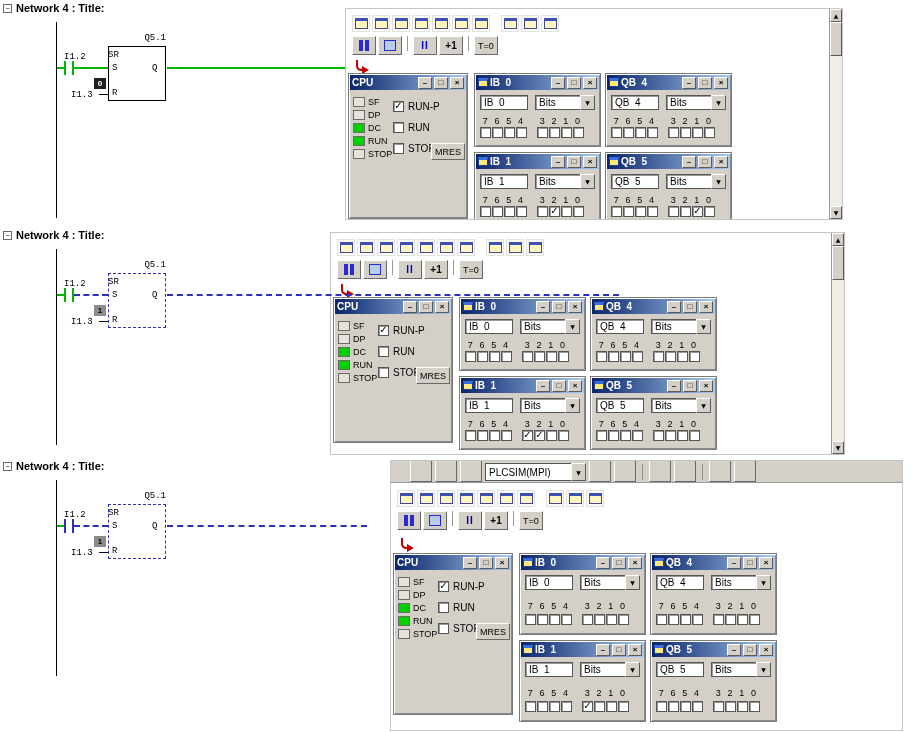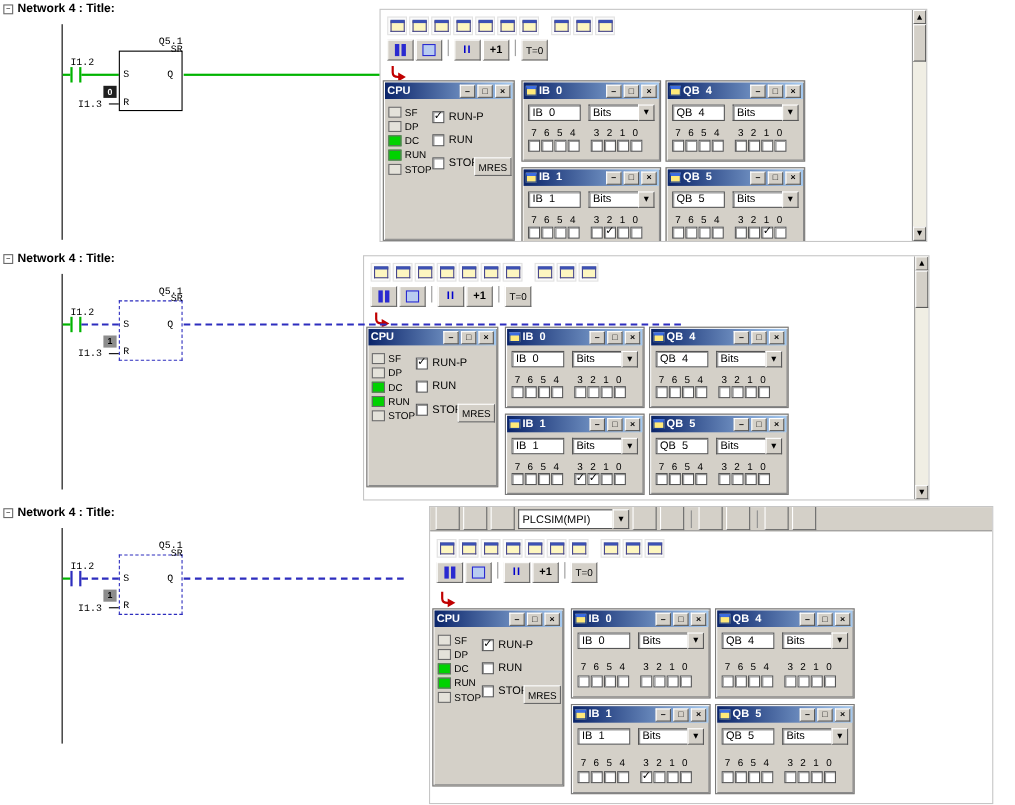--- a/index.html
+++ b/index.html
@@ -21,21 +21,21 @@
 .rail{position:absolute;left:56px;top:22px;width:1px;height:196px;background:#000}
 .lbl{position:absolute;font:9px "Liberation Mono",monospace;white-space:pre;color:#000}
 .contact-lbl{left:64px;top:52px}
 .wire{position:absolute;height:0;border-top:2px solid var(--green)}
 .seg-a{left:57px;top:67px;width:7px}
 .cbar{position:absolute;top:61px;width:2px;height:14px;background:var(--green)}
 .b1{left:64px}.b2{left:72px}
 .seg-b{left:74px;top:67px;width:34px}
 .sr-box{position:absolute;left:108px;top:46px;width:58px;height:55px;border:1px solid #000}
 .box-name{left:108px;top:33px;width:58px;text-align:right}
-.box-type{left:108px;top:40px;width:58px;text-align:right}
+.box-type{left:108px;top:50px;width:58px;text-align:left}
 .pin-s{left:112px;top:63px}
 .pin-r{left:112px;top:88px}
 .pin-q{left:152px;top:63px}
 .r-operand{left:71px;top:90px}
 .badge{position:absolute;left:94px;top:78px;width:12px;height:11px;display:flex;align-items:center;justify-content:center;font:bold 8px "Liberation Sans",sans-serif}
 .seg-r{left:99px;top:94px;width:9px;border-top:1px solid #000}
 .seg-q{left:167px;top:67px;width:178px}
 #panels-host>.panel:nth-of-type(1) .badge{background:#1f1f1f;color:#fff}
 #panels-host>.panel:nth-of-type(2) .badge,
 #panels-host>.panel:nth-of-type(3) .badge{background:#8c8c8c;color:#000}
@@ -47,21 +47,21 @@
 #panels-host>.panel:nth-of-type(3) .seg-q{width:200px}
 #panels-host>.panel:nth-of-type(3) .cbar{background:var(--blue)}
 
 
 .sim{position:absolute;background:#fff;border:1px solid #c6c6c6;overflow:hidden;z-index:1}
 #panels-host>.panel:nth-of-type(1) .sim{left:345px;top:8px;width:498px;height:212px}
 #panels-host>.panel:nth-of-type(2) .sim{left:330px;top:5px;width:515px;height:223px}
 #panels-host>.panel:nth-of-type(3) .sim{left:390px;top:2px;width:513px;height:271px}
 
 
-.strip{display:none;position:absolute;left:0;top:0;right:0;height:22px;background:var(--face);border-bottom:1px solid #9a9a9a;overflow:hidden;align-items:flex-start;gap:3px;padding:2px 5px 0 5px}
+.strip{display:none;position:absolute;left:0;top:0;right:0;height:22px;background:var(--face);border-bottom:1px solid #9a9a9a;overflow:hidden;align-items:flex-start;gap:3px;padding:2px 5px 0 19px}
 #panels-host>.panel:nth-of-type(3) .strip{display:flex}
 .sbtn{width:22px;height:24px;margin-top:-5px;background:var(--face);border:1px solid;border-color:#fff #696969 #696969 #fff;flex:0 0 auto}
 .ssep{width:1px;height:16px;background:#8e8e8e;margin:1px 3px 0 3px;flex:0 0 auto}
 .scombo{display:flex;height:18px;margin-top:0;flex:0 0 auto}
 .scombo-txt{width:86px;background:#fff;border:1px solid #555;border-right:none;font:10px "Liberation Sans",sans-serif;display:flex;align-items:center;padding-left:3px;white-space:nowrap}
 
 
 .tb1{position:absolute;left:6px;top:5px;display:flex;align-items:center;height:18px}
 #panels-host>.panel:nth-of-type(3) .tb1{top:28px}
 .tbtn{width:18px;height:17px;margin-right:2px;display:flex;align-items:center;justify-content:center;border:1px solid #e2e2e2;background:#fbfbfb}

